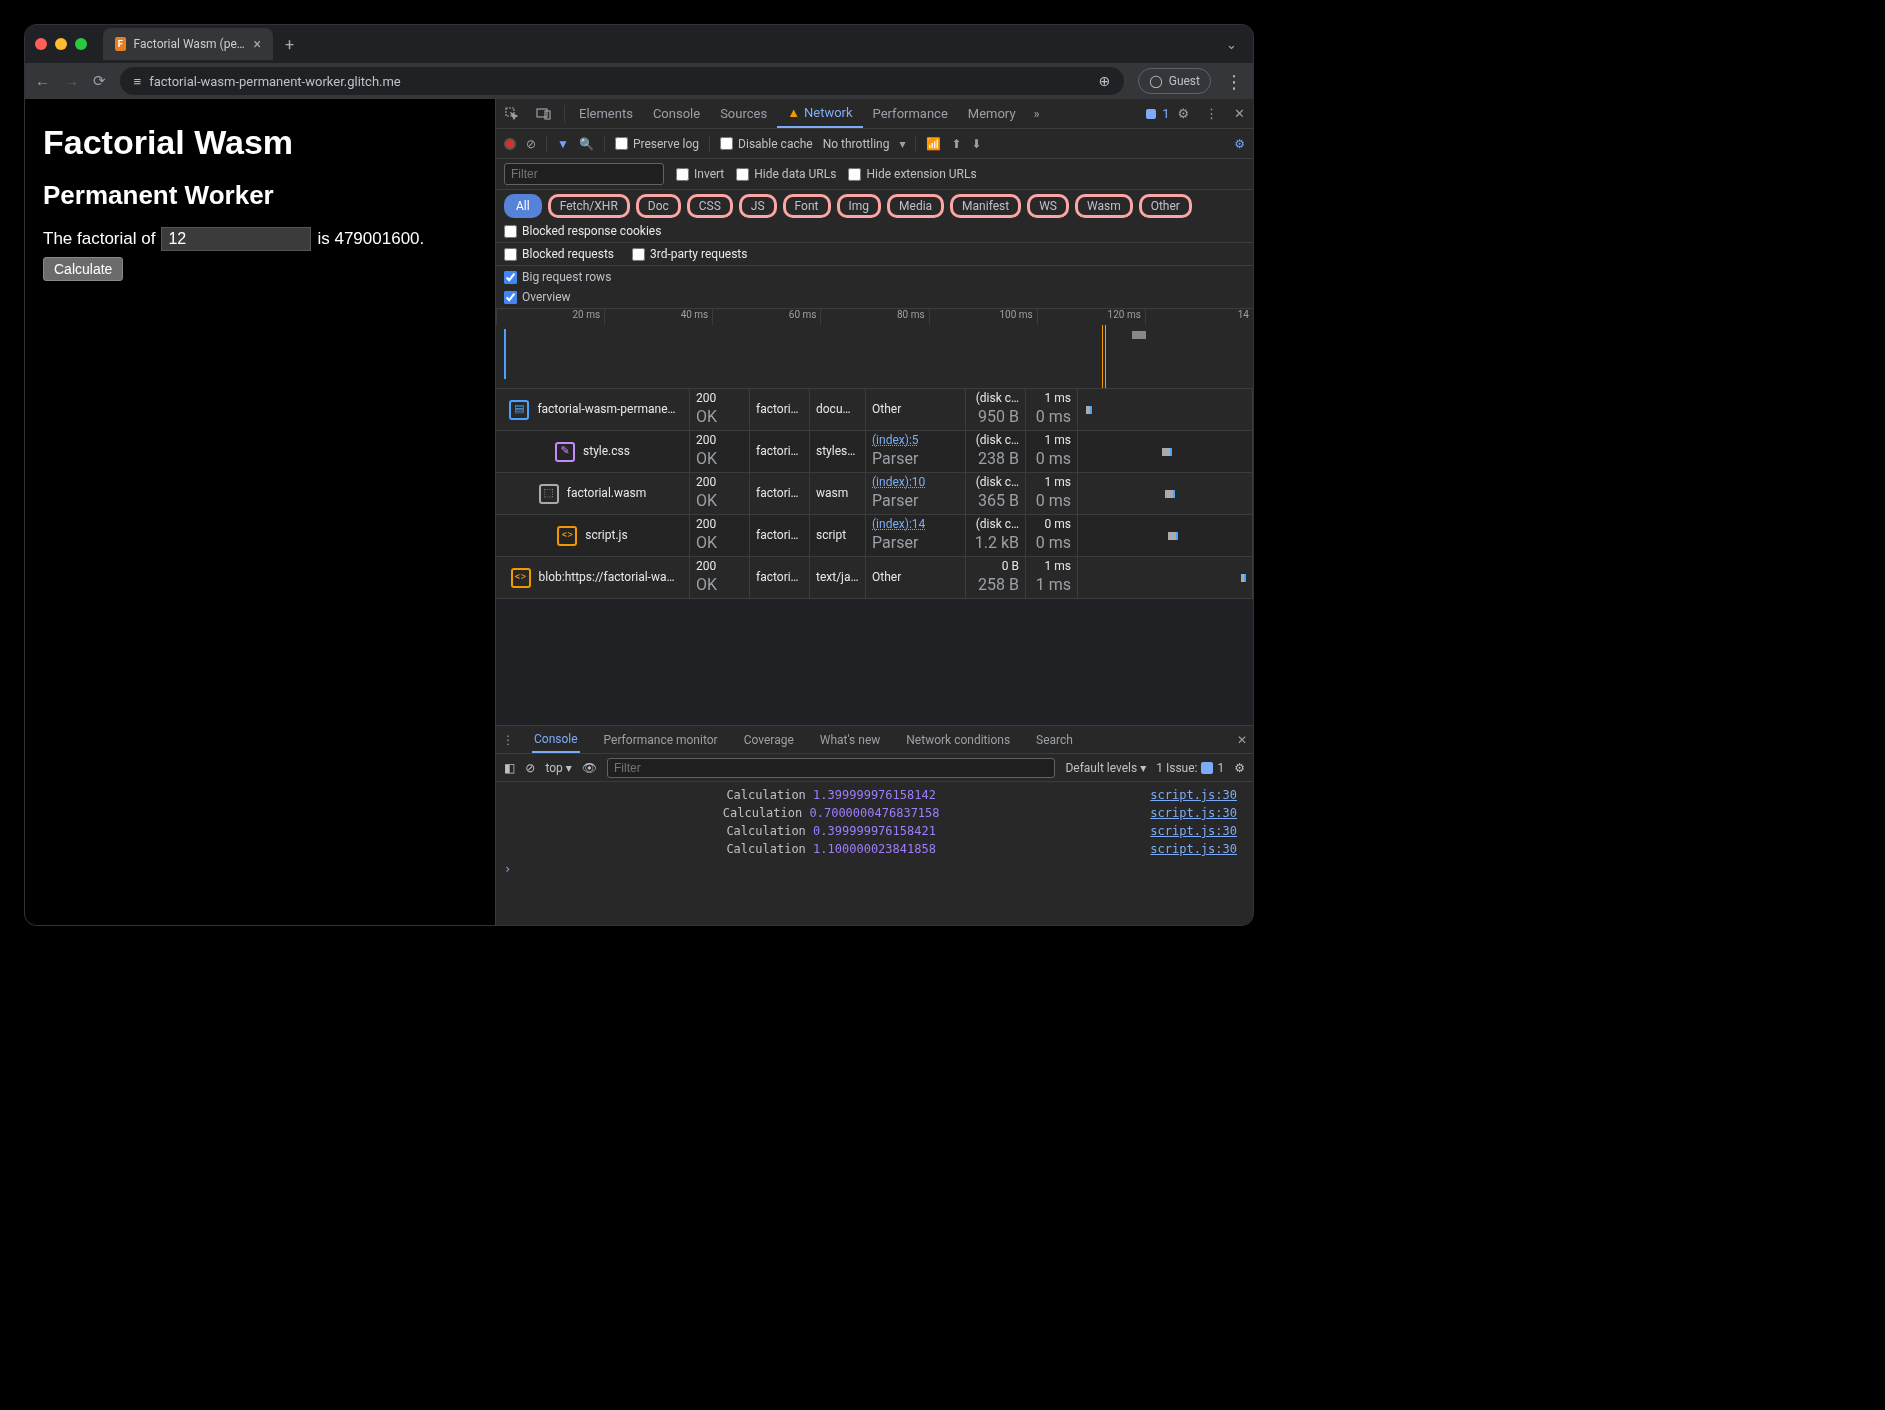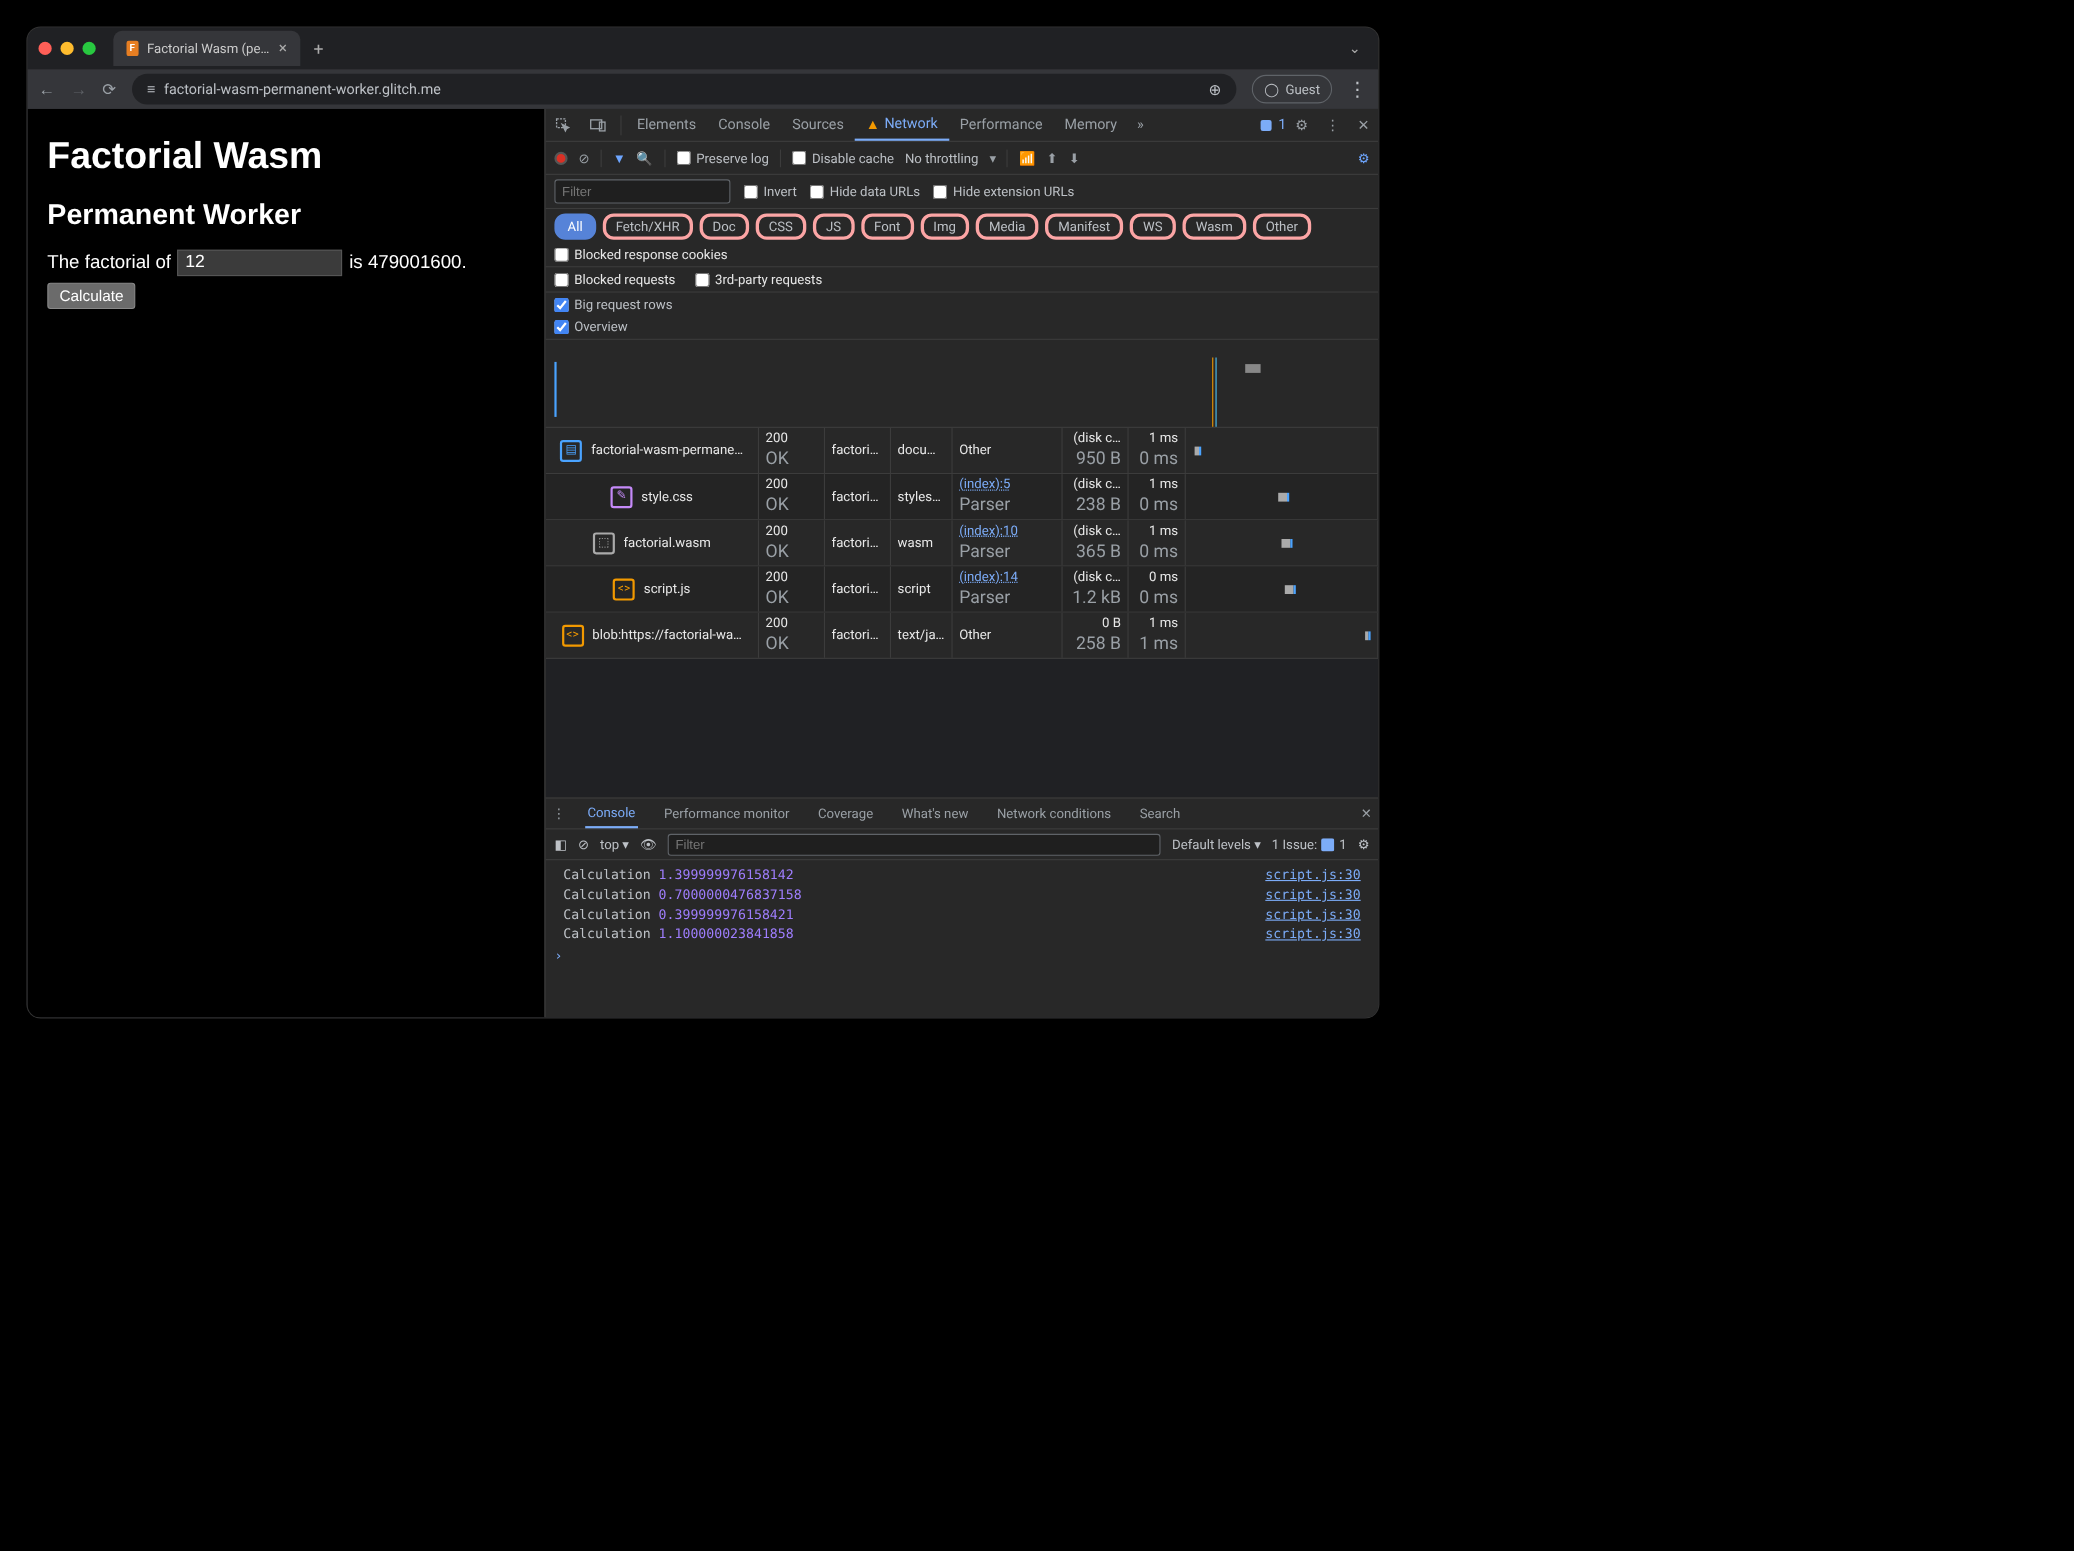--- a/index.html
+++ b/index.html
@@ -121,21 +121,21 @@
   
   .drawer{display:flex;flex-direction:column;border-top:1px solid #3c3c3c;height:200px;}
   .drawer-tabs{height:28px;display:flex;align-items:center;font-size:12px;color:#9aa0a6;padding:0 6px;gap:18px;border-bottom:1px solid #3c3c3c;}
   .drawer-tabs .dt{cursor:pointer;padding:0 2px;height:100%;display:flex;align-items:center;}
   .drawer-tabs .dt.active{color:#7cacf8;border-bottom:2px solid #7cacf8;}
   .drawer-tabs .spacer{flex:1;}
   .drawer-tools{height:28px;display:flex;align-items:center;padding:0 8px;gap:10px;font-size:12px;color:#bdc1c6;border-bottom:1px solid #3c3c3c;}
   .drawer-tools input.fil{background:#1f1f1f;border:1px solid #5f6368;border-radius:3px;height:20px;flex:1;color:#bdc1c6;padding:0 6px;font-size:12px;}
   .console-body{flex:1;overflow:auto;font-family:Menlo,Consolas,monospace;font-size:12px;padding:4px 0;}
   .log{display:flex;padding:2px 16px;color:#bdc1c6;}
-  .log .msg{flex:1;}
+  .log .msg{flex:1;text-align:center;}
   .log .val{color:#9f7efe;}
   .log .src{color:#7cacf8;text-decoration:underline;}
   .prompt{color:#7cacf8;padding:4px 8px;font-family:Menlo,monospace;}
   .ellip{white-space:nowrap;overflow:hidden;text-overflow:ellipsis;max-width:100%;}
   svg{display:block;}
 </style>
 </head>
 <body>
 
 <div class="window">
@@ -304,20 +304,29 @@
               <span>Big request rows</span>
             </label>
           <label class="chk">
               <input type="checkbox" checked="" style="">
               <span>Overview</span>
             </label>
         </div>
       </div>
 
       <div class="timeline">
+        <div class="ticks" id="ticks">
+            <div>20 ms</div>
+            <div>40 ms</div>
+            <div>60 ms</div>
+            <div>80 ms</div>
+            <div>100 ms</div>
+            <div>120 ms</div>
+            <div>14</div>
+          </div>
         <div class="tl-body">
           <div class="vline" style="left:80%;background:#f29900;"></div>
           <div class="vline" style="left:80.5%;background:#4fc3f7;"></div>
           <div style="position:absolute;left:1%;top:4px;width:2px;height:50px;background:#4aa3ff;"></div>
           <div style="position:absolute;left:84%;top:6px;width:14px;height:8px;background:#888;"></div>
         </div>
       </div>
 
       <div class="ntable">
         <div class="tbody" id="tbody">

